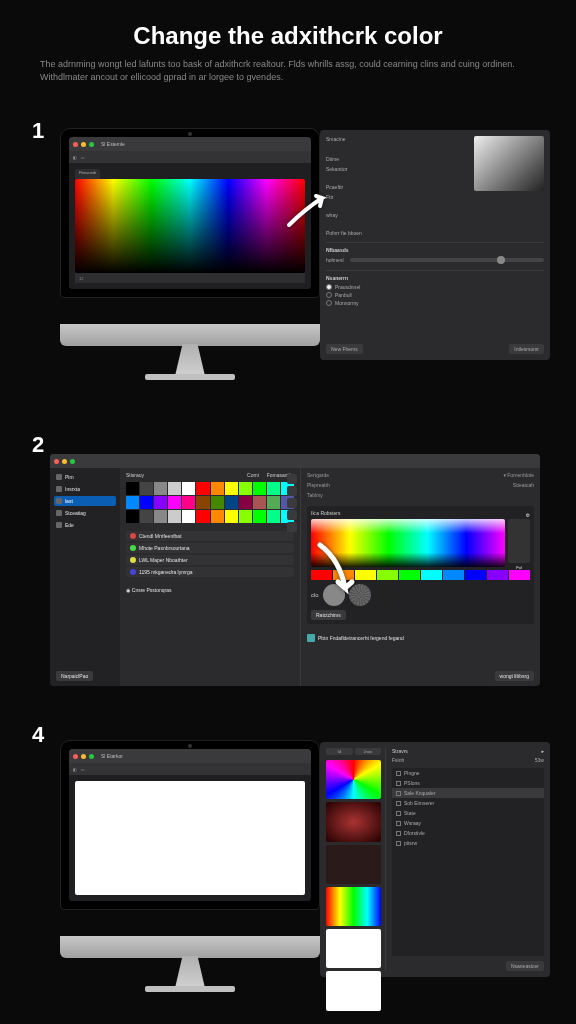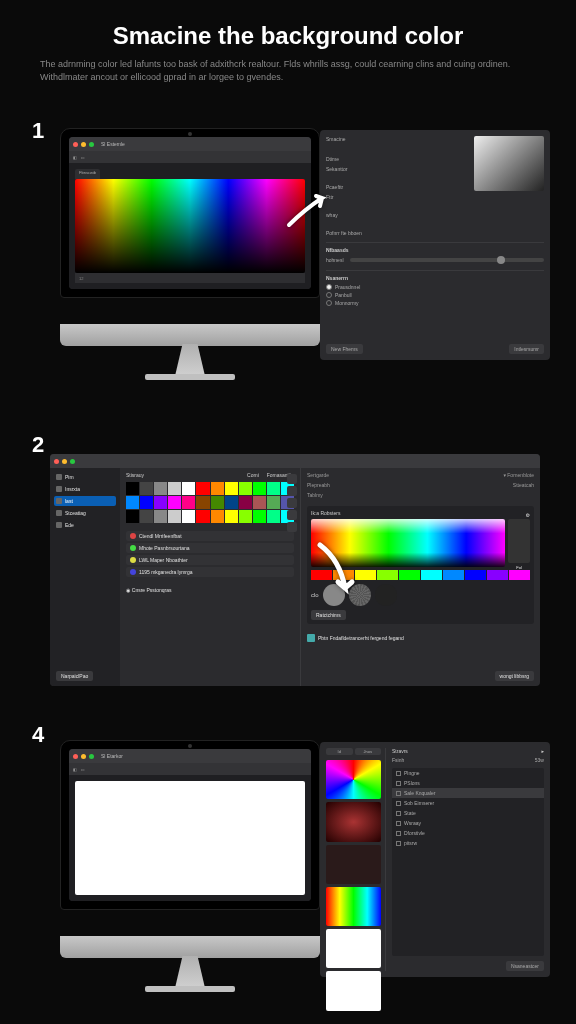--- a/index.html
+++ b/index.html
@@ -237,22 +237,22 @@
 .p4-head { display:flex; justify-content:space-between; font-size:5px; color:#ccc;}
 .p4-row { display:flex; justify-content:space-between; align-items:center; font-size:5px; padding:1px 0;}
 .p4-list { background:#222225; border-radius:2px; margin-top:2px; flex:1; overflow:hidden;}
 .p4-list-item { padding:2px 4px; font-size:5px; display:flex; gap:3px; align-items:center;}
 .p4-list-item.sel { background:#3a3a3d; }
 .p4-check { width:5px; height:5px; border:1px solid #777;}
 </style>
 </head>
 <body>
 
-<h1 class="page-title">Smacine the background color</h1>
-<p class="subtitle">The adrnming color led lafunts too bask of adxithcrk realtour. Flds whrills assg, could cearning clins and cuing ordinen. Withdlmater ancout or ellicood gprad in ar lorgee to gvendes.</p>
+<h1 class="page-title">Change the adxithcrk color</h1>
+<p class="subtitle">The adrnming wongt led lafunts too bask of adxithcrk realtour. Flds whrills assg, could cearning clins and cuing ordinen. Withdlmater ancout or ellicood gprad in ar lorgee to gvendes.</p>
 
 <div class="step-num step1-num">1</div>
 
 <div class="imac" style="left:60px; top:128px;">
   <div class="imac-screen">
     <div class="imac-camera"></div>
     <div class="app-window">
       <div class="titlebar">
         <div class="traffic tr-r"></div>
         <div class="traffic tr-y"></div>

